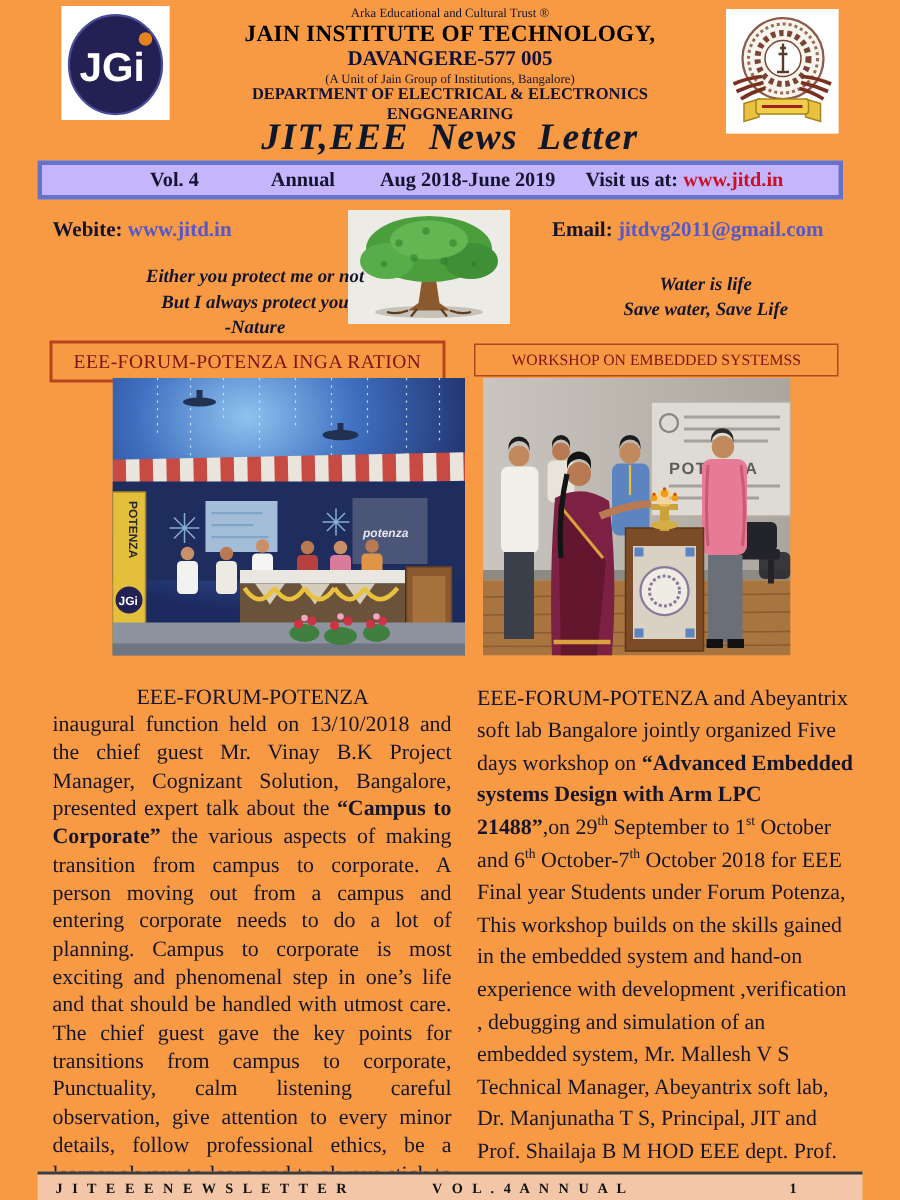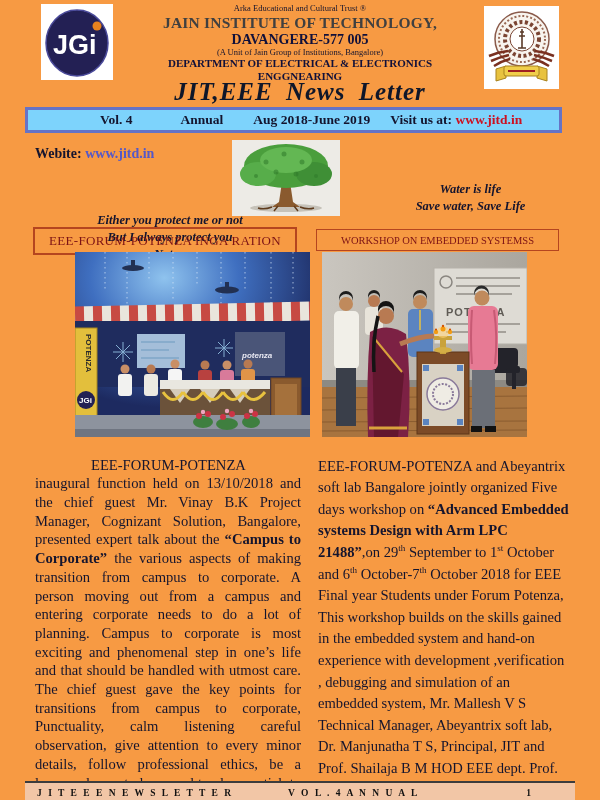--- a/index.html
+++ b/index.html
@@ -4,40 +4,40 @@
 <style>
   html,body{margin:0;padding:0;}
   .page{position:relative;width:600px;height:800px;background:#f79a43;font-family:"Liberation Serif",serif;color:#14142e;overflow:hidden;}
 
   
   .logo-box{position:absolute;background:#fff;display:flex;align-items:center;justify-content:center;}
   .logo-left{left:41px;top:4px;width:72px;height:76px;}
   .logo-right{left:484px;top:6px;width:75px;height:83px;}
   .header-text{position:absolute;left:120px;top:4px;width:360px;text-align:center;line-height:1.15;}
   .trust{font-size:8.5px;font-family:Liberation Serif, serif;}
-  .institute{font-size:15.5px;font-weight:bold;letter-spacing:.2px;color:#404040;}
+  .institute{font-size:15.5px;font-weight:bold;letter-spacing:.2px;color:#000000;}
   .city{font-size:14px;font-weight:bold;color:#10103a;}
   .unit{font-size:8.5px;}
   .dept{font-size:11px;font-weight:bold;color:#10103a;}
   .news-title{position:absolute;left:0;top:78px;width:100%;text-align:center;font-size:25px;font-weight:bold;font-style:italic;color:#0f172a;word-spacing:6px;letter-spacing:1px;}
 
   
-  .volbar{position:absolute;left:25px;top:107px;width:531px;height:20px;background:#7dd3fc;border:3px solid#6673c5;display:flex;align-items:center;font-size:13.5px;font-weight:bold;}
+  .volbar{position:absolute;left:25px;top:107px;width:531px;height:20px;background:#c4b5fd;border:3px solid#6673c5;display:flex;align-items:center;font-size:13.5px;font-weight:bold;}
   .volbar .v1{margin-left:72px;}
   .volbar .v2{margin-left:48px;}
   .volbar .v3{margin-left:30px;}
   .volbar .visit{margin-left:20px;}
   .red-link{color:#cc1021;}
   .purple-link{color:#5558c8;}
 
   
   .website{position:absolute;left:35px;top:146px;font-size:14px;font-weight:bold;}
   .email{position:absolute;left:368px;top:146px;font-size:14px;font-weight:bold;}
   .tree-box{position:absolute;left:232px;top:140px;width:108px;height:76px;}
-  .quote-left{position:absolute;left:30px;top:176px;width:280px;text-align:center;font-size:12.5px;font-weight:bold;font-style:italic;line-height:1.35;margin-top:36px;}
+  .quote-left{position:absolute;left:30px;top:176px;width:280px;text-align:center;font-size:12.5px;font-weight:bold;font-style:italic;line-height:1.35;}
   .quote-right{position:absolute;left:378px;top:181px;width:185px;text-align:center;font-size:12.5px;font-weight:bold;font-style:italic;line-height:1.35;}
 
   
   .sect{position:absolute;border:2px solid #b5451f;color:#7d1315;font-weight:normal;display:flex;align-items:center;justify-content:center;}
   .sect-left{left:33px;top:227px;width:260px;height:24px;font-size:13px;letter-spacing:.3px;}
   .sect-right{left:316px;top:229px;width:241px;height:20px;font-size:10.5px;border-width:1px;}
 
   
   .photo{position:absolute;}
   .photo svg{display:block;}
@@ -106,20 +106,24 @@
   <div class="volbar">
     <span class="v1">Vol. 4</span>
     <span class="v2">Annual</span>
     <span class="v3">Aug 2018-June 2019</span>
     <span class="visit"><span>Visit us at:</span> <span class="red-link">www.jitd.in</span></span>
   </div>
 
   <div class="website">
     <span>Webite:</span>
     <span class="purple-link">www.jitd.in</span>
+  </div>
+  <div class="email">
+    <span>Email:</span>
+    <span class="purple-link">jitdvg2011@gmail.com</span>
   </div>
 
   <div class="tree-box">
     <svg width="108" height="76" viewBox="0 0 108 76">
       <rect width="108" height="76" fill="#edebe6"></rect>
       <ellipse cx="54" cy="68" rx="36" ry="4" fill="#c6c2b9"></ellipse>
       <path d="M50 42 L47 62 L40 67 L68 67 L61 62 L58 42 Z" fill="#8a5a2e"></path>
       <path d="M52 44 Q40 38 30 40 M56 44 Q68 38 78 40 M54 42 L54 30" stroke="#6e4522" stroke-width="2" fill="none"></path>
       <ellipse cx="54" cy="26" rx="42" ry="22" fill="#4a9e3c"></ellipse>
       <ellipse cx="26" cy="34" rx="18" ry="12" fill="#57ad4a"></ellipse>

